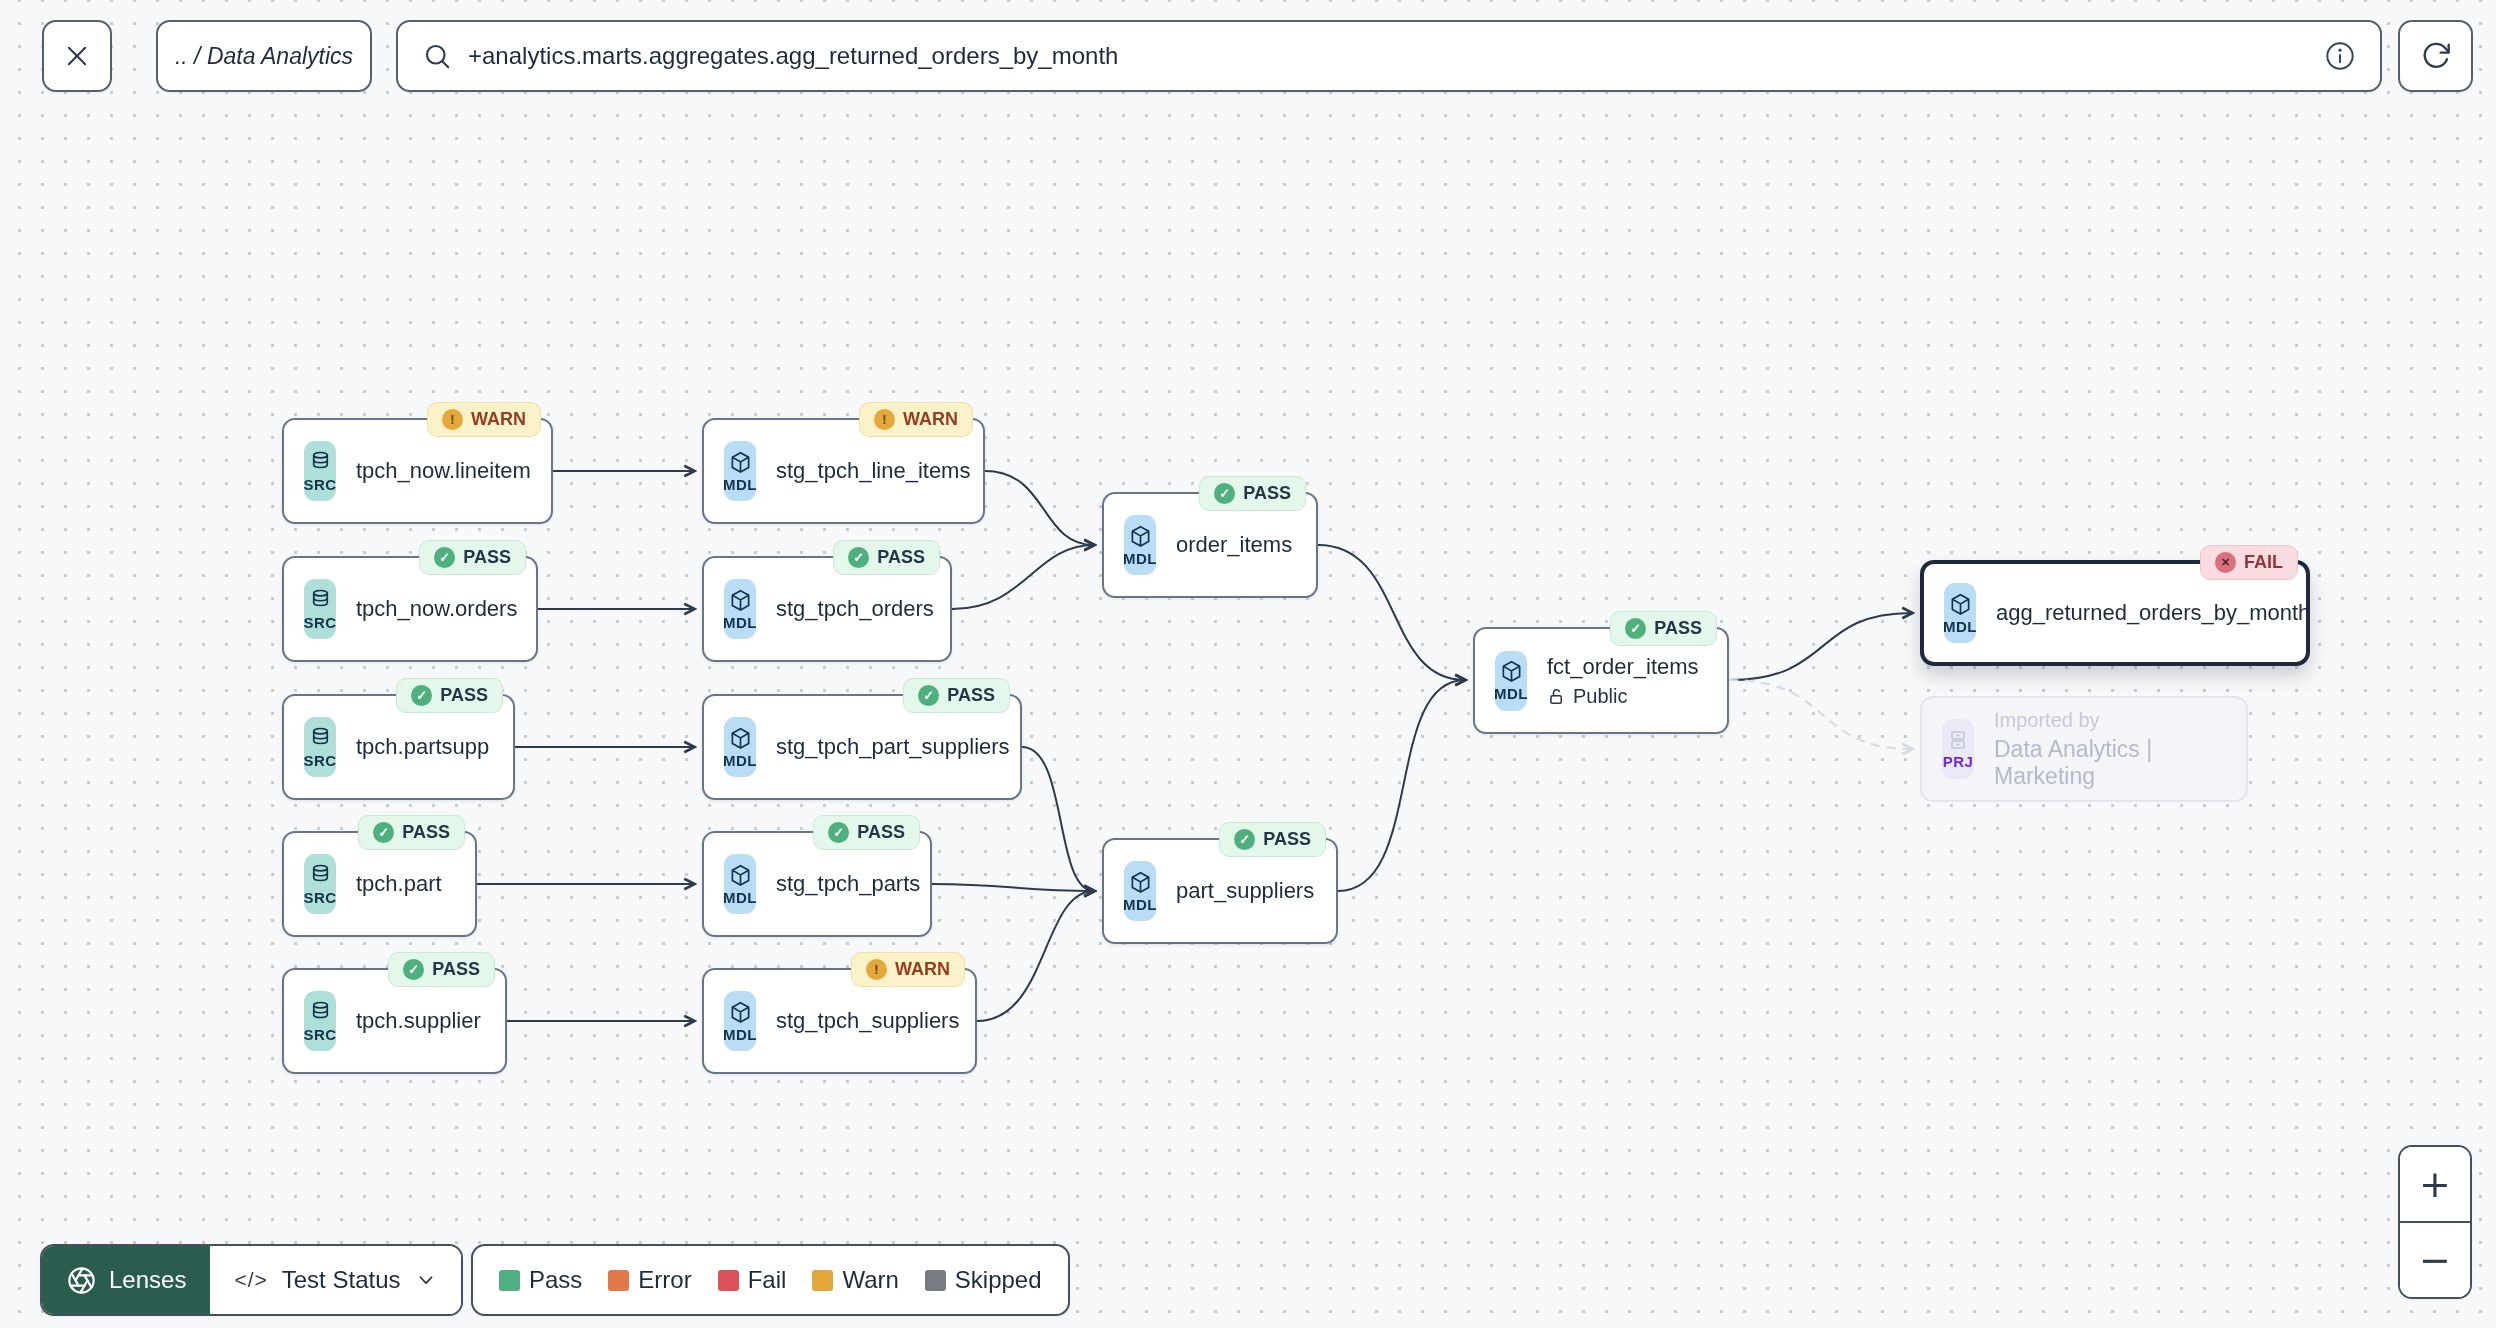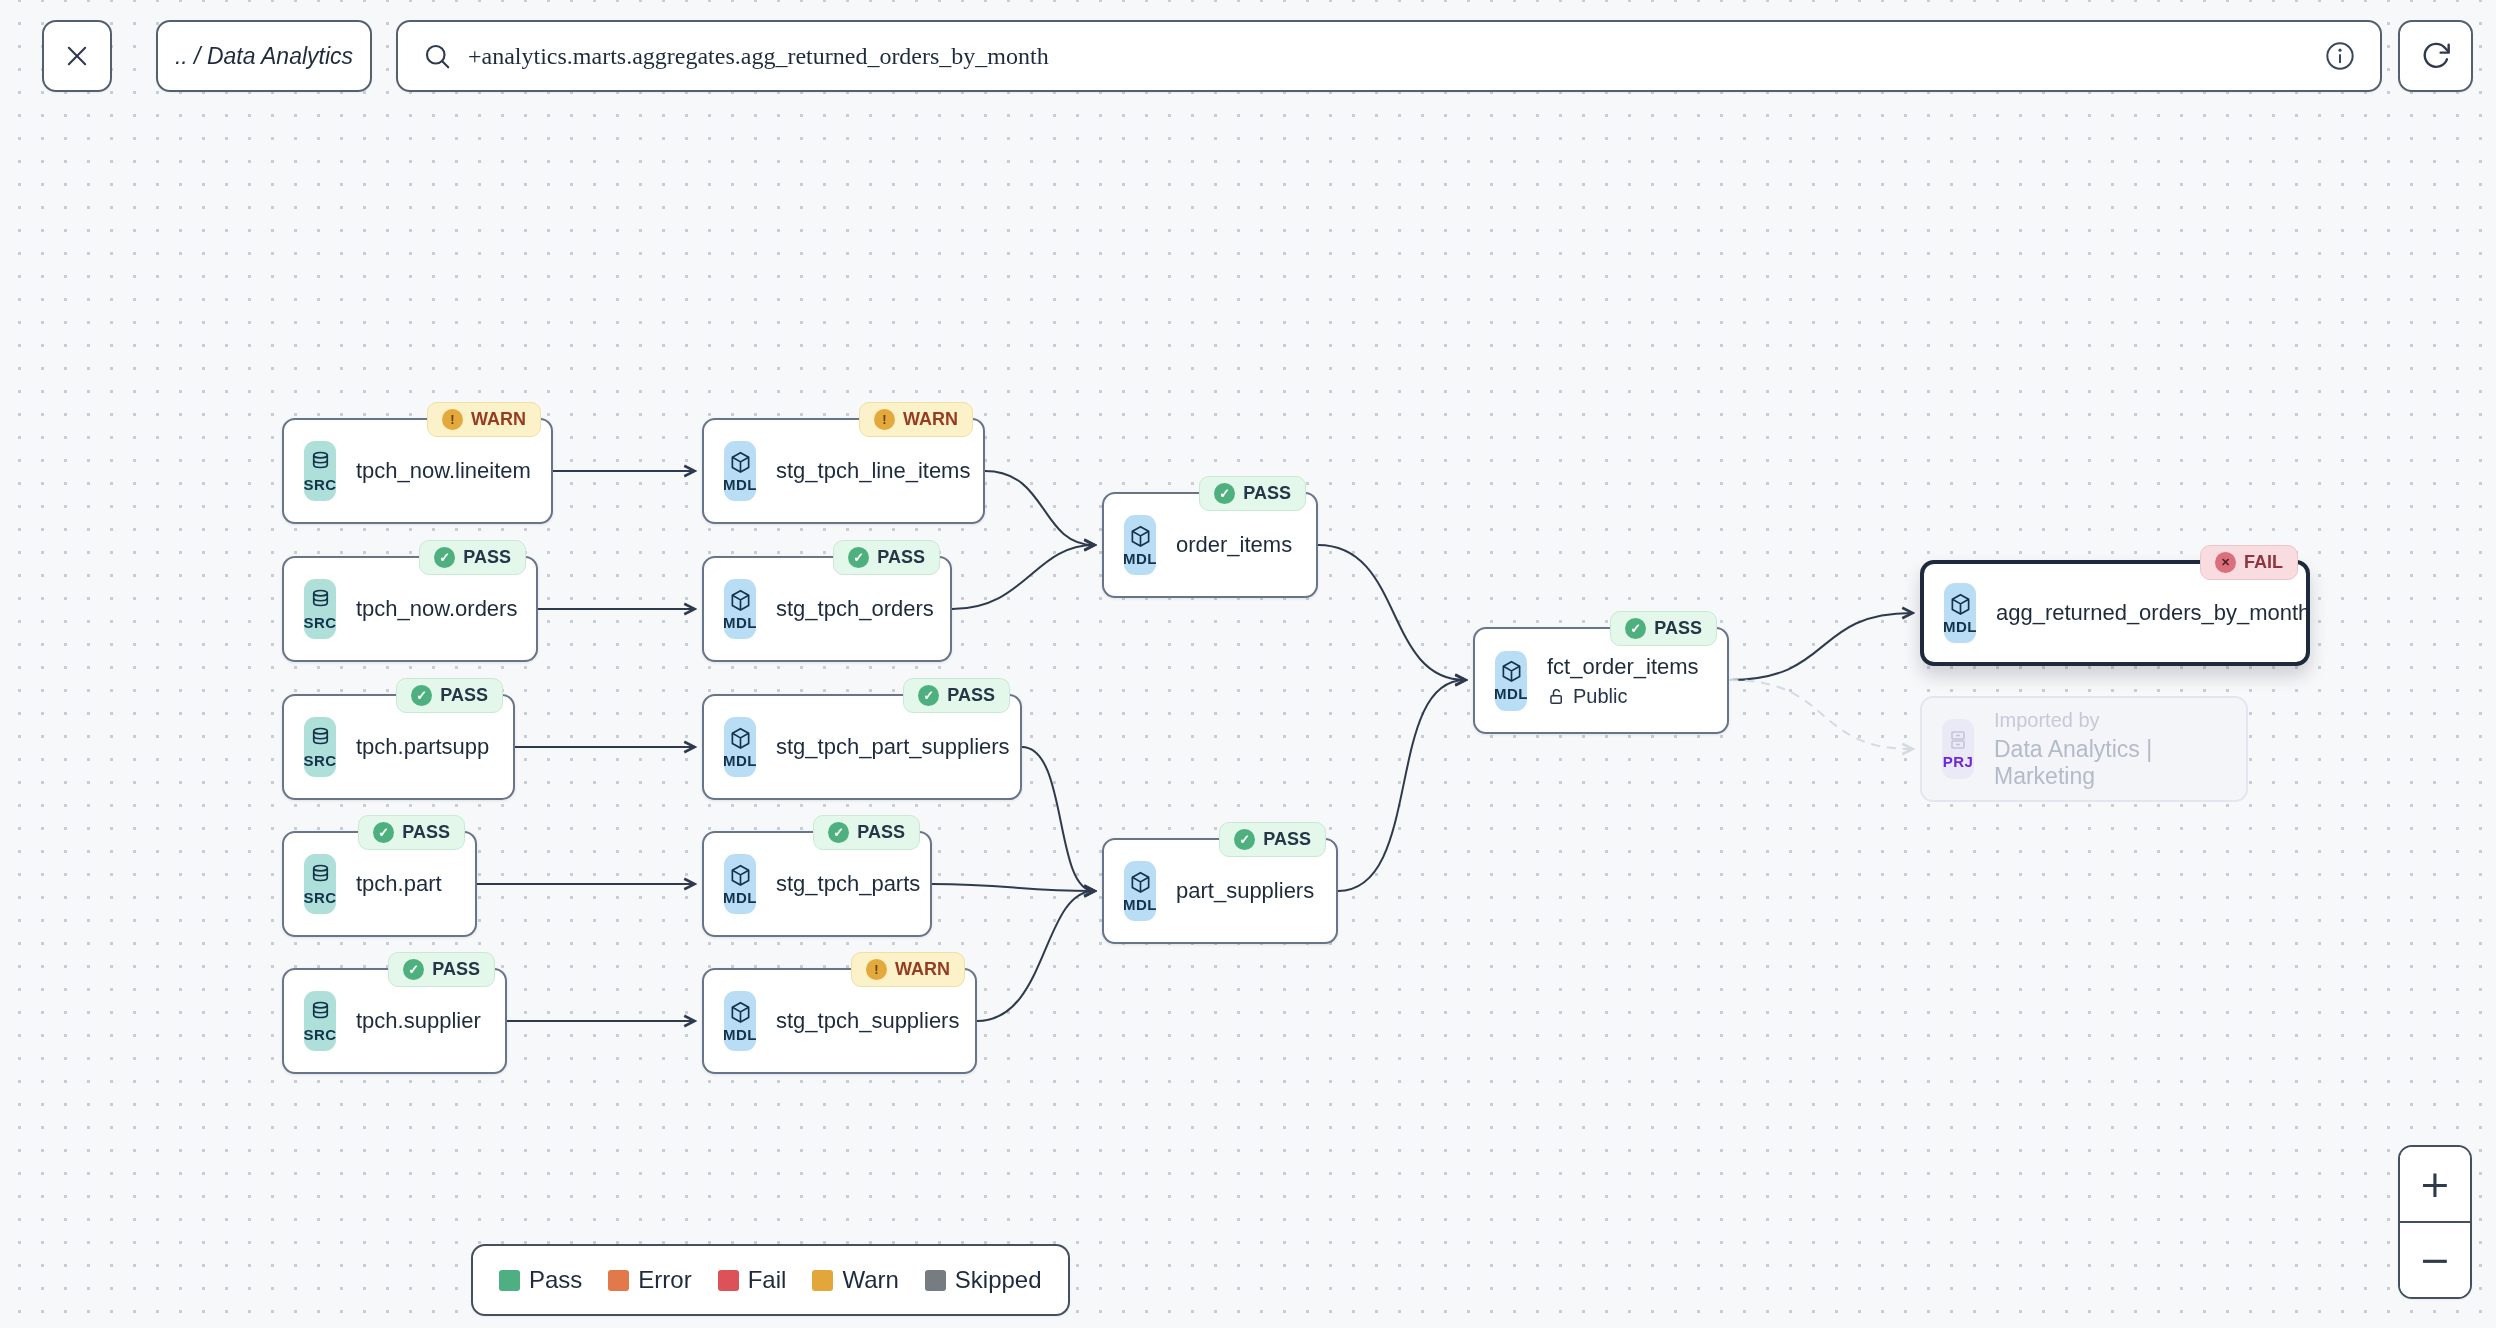--- a/index.html
+++ b/index.html
@@ -23,21 +23,21 @@
   .close-btn { left:42px; width:70px; }
   .crumb-btn { left:156px; width:216px; font-size:23px; color:#1f2b3c; }
   .search-bar {
     position:absolute; left:396px; top:20px; width:1986px; height:72px;
     background:#fff; border:2px solid #55606f; border-radius:14px;
     display:flex; align-items:center; padding:0 24px; gap:16px;
     box-shadow:0 1px 2px rgba(23,37,60,.06);
   }
   .search-bar input {
     flex:1; border:none; outline:none; font-size:24px; color:#1e2b3c;
-    font-family:Liberation Serif, serif; background:transparent;
+    font-family:Liberation Sans, sans-serif; background:transparent;
   }
   .refresh-btn { left:2398px; width:75px; }
 
   
   svg.edges { position:absolute; left:0; top:0; pointer-events:none; z-index:1; }
 
   
   .node {
     position:absolute; height:106px; background:#fff;
     border:2px solid #67748a; border-radius:13px; z-index:2;
@@ -414,20 +414,41 @@
           <path d="M10 7.5h4 M10 16.5h4"></path>
         </svg>
       <span>PRJ</span>
     </div>
     <div>
       <div class="gline1">Imported by</div>
       <div class="gline2">Data Analytics | Marketing</div>
     </div>
   </div>
 
+  <div class="lens-group">
+    <div class="lens-seg">
+      <svg width="31" height="31" viewBox="0 0 24 24" fill="none" stroke="#ffffff" stroke-width="1.7" stroke-linecap="round">
+        <circle cx="12" cy="12" r="9.4"></circle>
+        <line x1="14.31" y1="8" x2="19.6" y2="17.2"></line>
+          <line x1="9.69" y1="8" x2="20.3" y2="8"></line>
+        <line x1="7.38" y1="12" x2="12.7" y2="2.8"></line>
+          <line x1="9.69" y1="16" x2="4.4" y2="6.8"></line>
+        <line x1="14.31" y1="16" x2="3.7" y2="16"></line>
+          <line x1="16.62" y1="12" x2="11.3" y2="21.2"></line>
+      </svg>
+      <span>Lenses</span>
+    </div>
+    <div class="lens-select">
+      <span class="code-glyph">&lt;/&gt;</span>
+      <span>Test Status</span>
+      <svg width="22" height="22" viewBox="0 0 24 24" fill="none" stroke="#2f3b4c" stroke-width="2" stroke-linecap="round" stroke-linejoin="round">
+          <polyline points="6 9 12 15.5 18 9"></polyline>
+        </svg>
+    </div>
+  </div>
 
   <div class="legend">
     <div class="leg-item">
       <span class="leg-swatch" style="background:#4daf82"></span>
       <span>Pass</span>
     </div>
     <div class="leg-item">
       <span class="leg-swatch" style="background:#e2794a"></span>
       <span>Error</span>
     </div>

